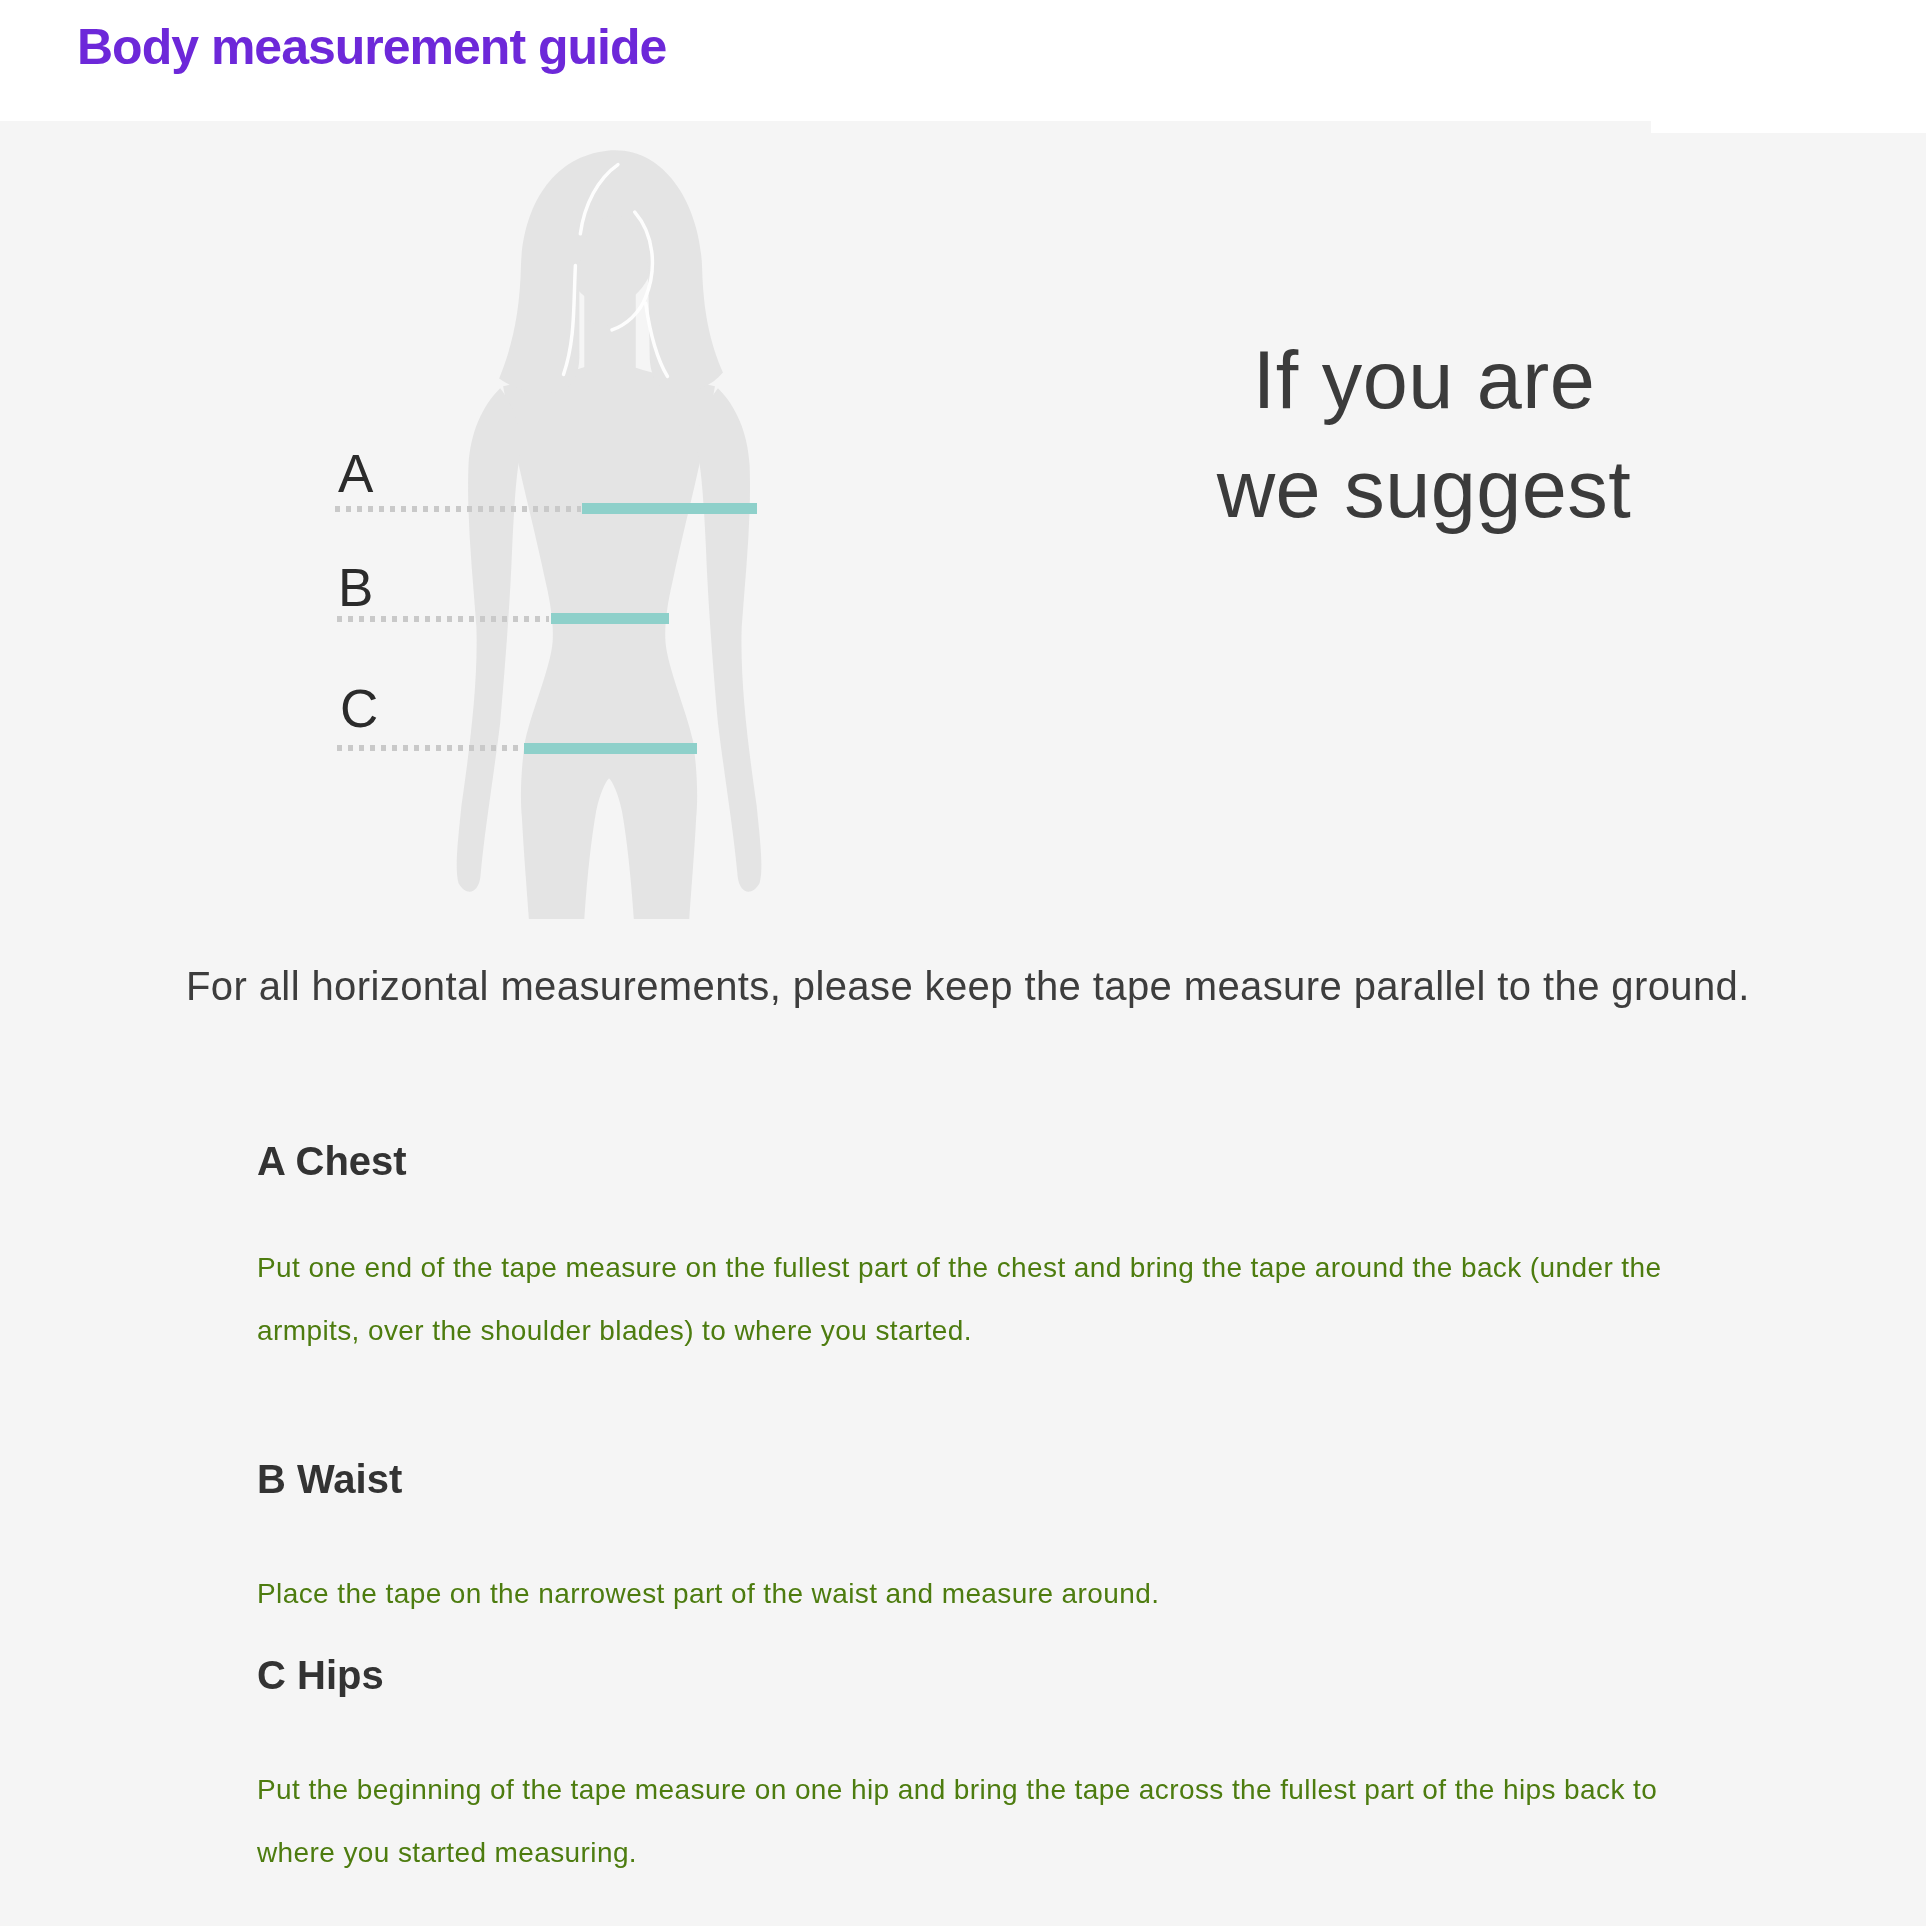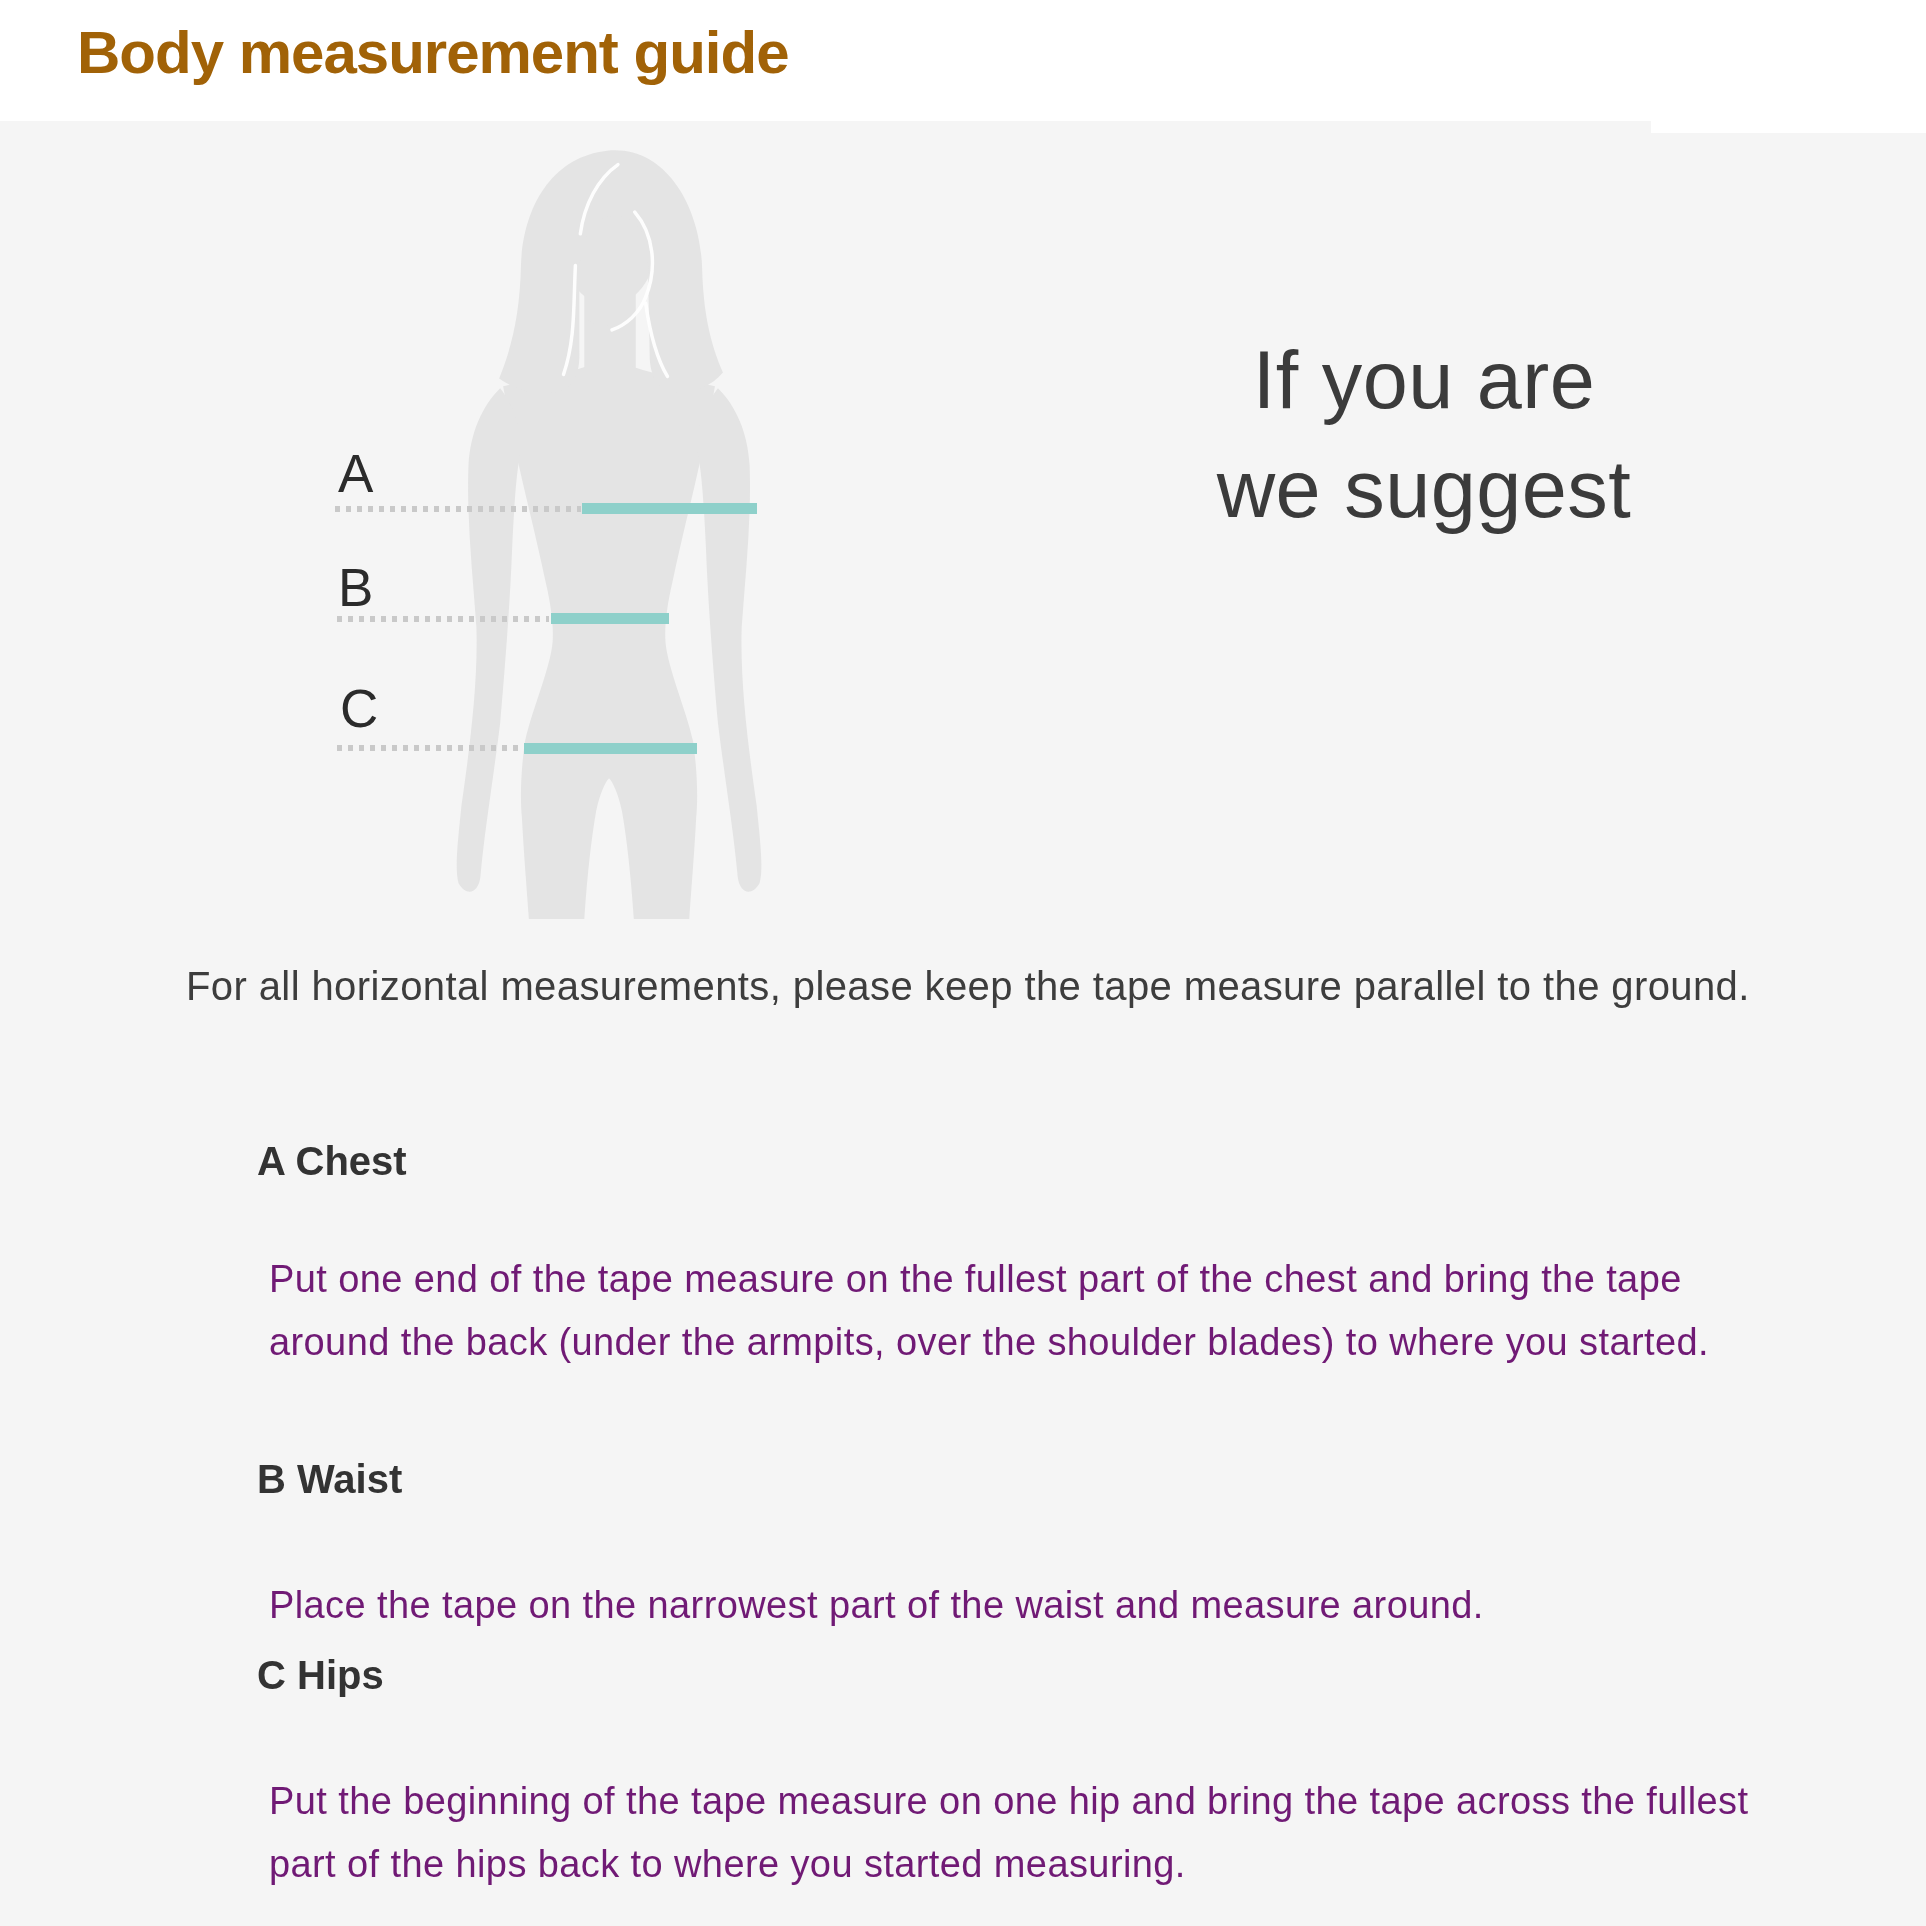--- a/index.html
+++ b/index.html
@@ -6,22 +6,22 @@
   body{
     width:1927px;height:1927px;position:relative;overflow:hidden;
     background:#ffffff;
     font-family:"Liberation Sans", sans-serif;
   }
   .abs{position:absolute;}
 
   
   .page-title{
     left:77px;top:18px;
-    font-size:60px;font-weight:700;letter-spacing:-1px;
-    color:#a16207;margin:0;
+    font-size:50px;font-weight:700;letter-spacing:-1px;
+    color:#6d28d9;margin:0;
   }
 
   
   .panel{
     left:0;top:121px;width:1927px;height:1806px;
     background:#f5f5f5;
   }
   .panel-notch{
     left:1651px;top:121px;width:275px;height:12px;background:#ffffff;
   }
@@ -60,22 +60,22 @@
   .intro{
     left:186px;top:952px;width:1564px;
     font-size:40px;font-weight:300;line-height:69px;
     color:#3d3d3d;letter-spacing:0.4px;margin:0;
   }
   .sec-heading{
     font-size:40px;font-weight:700;color:#333333;margin:0;line-height:1.2;
   }
   .sec-body{
     width:1485px;
-    font-size:38px;font-weight:300;line-height:63px;
-    color:#701a75;letter-spacing:0.4px;margin:12px;
+    font-size:28px;font-weight:300;line-height:63px;
+    color:#4d7c0f;letter-spacing:0.4px;margin:0;
   }
   .h-a{left:257px;top:1137px;}
   .p-a{left:257px;top:1236px;}
   .h-b{left:257px;top:1455px;}
   .p-b{left:257px;top:1562px;}
   .h-c{left:257px;top:1651px;}
   .p-c{left:257px;top:1758px;}
 </style>
 </head>
 <body>

